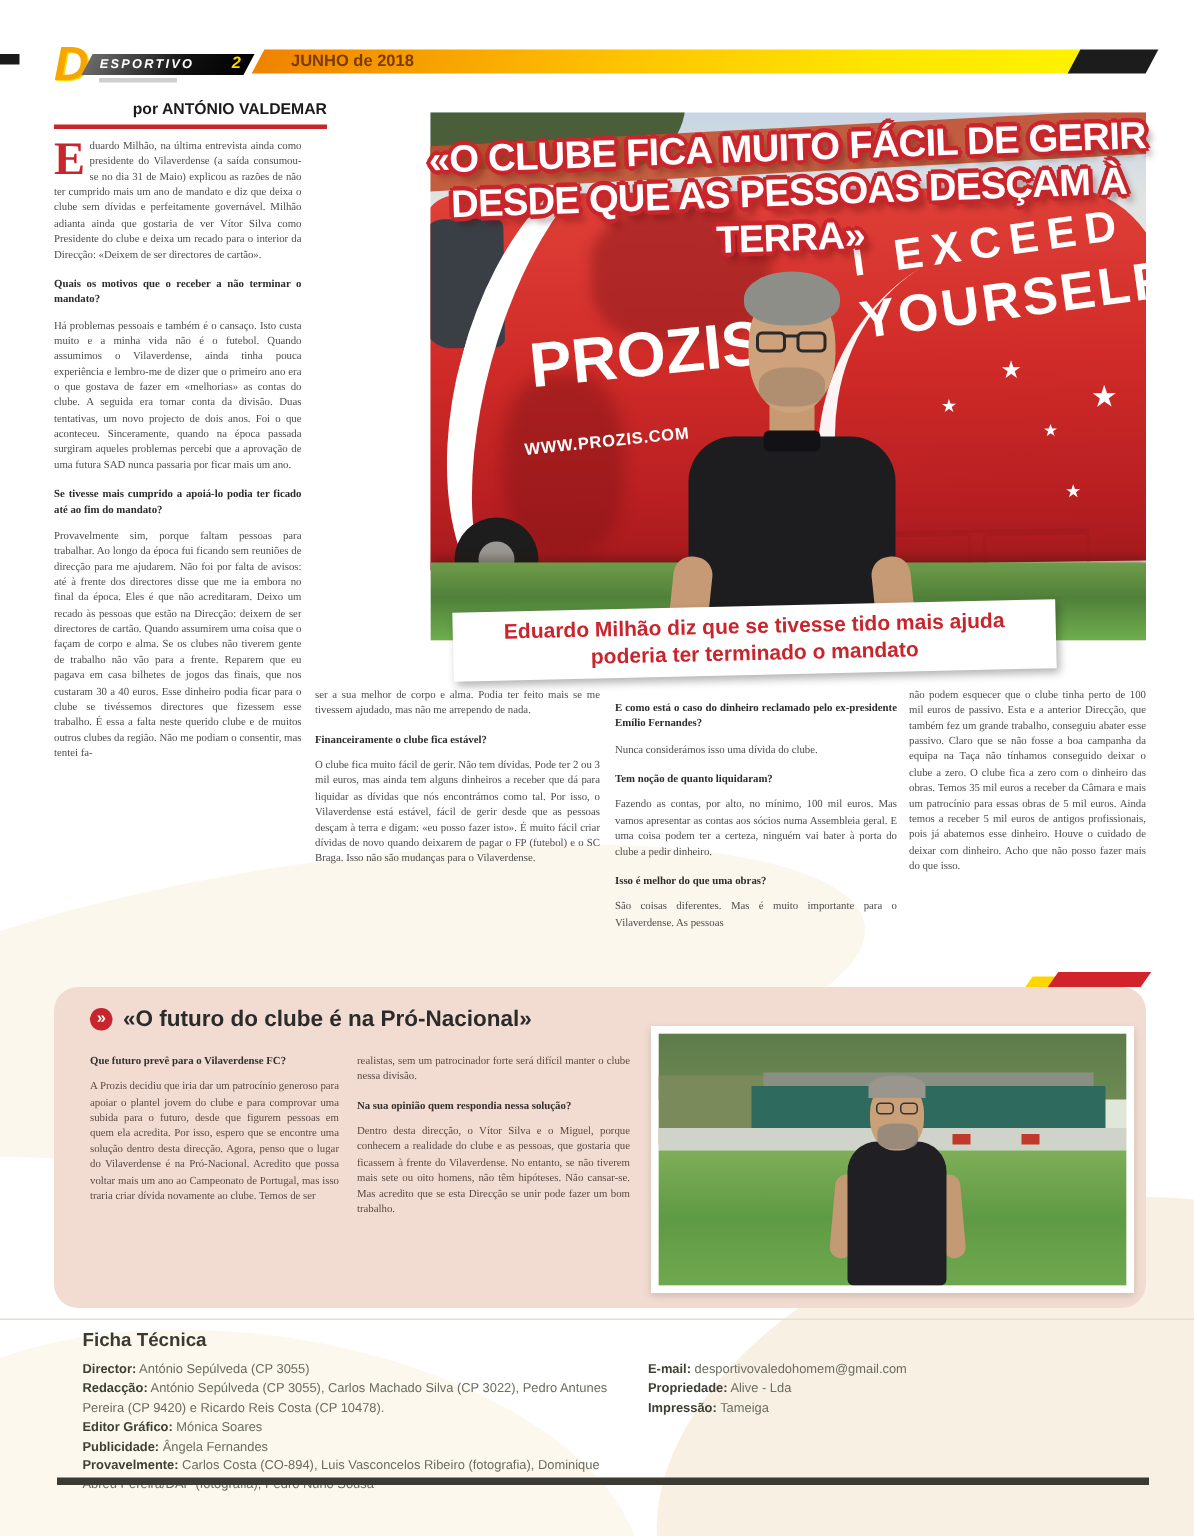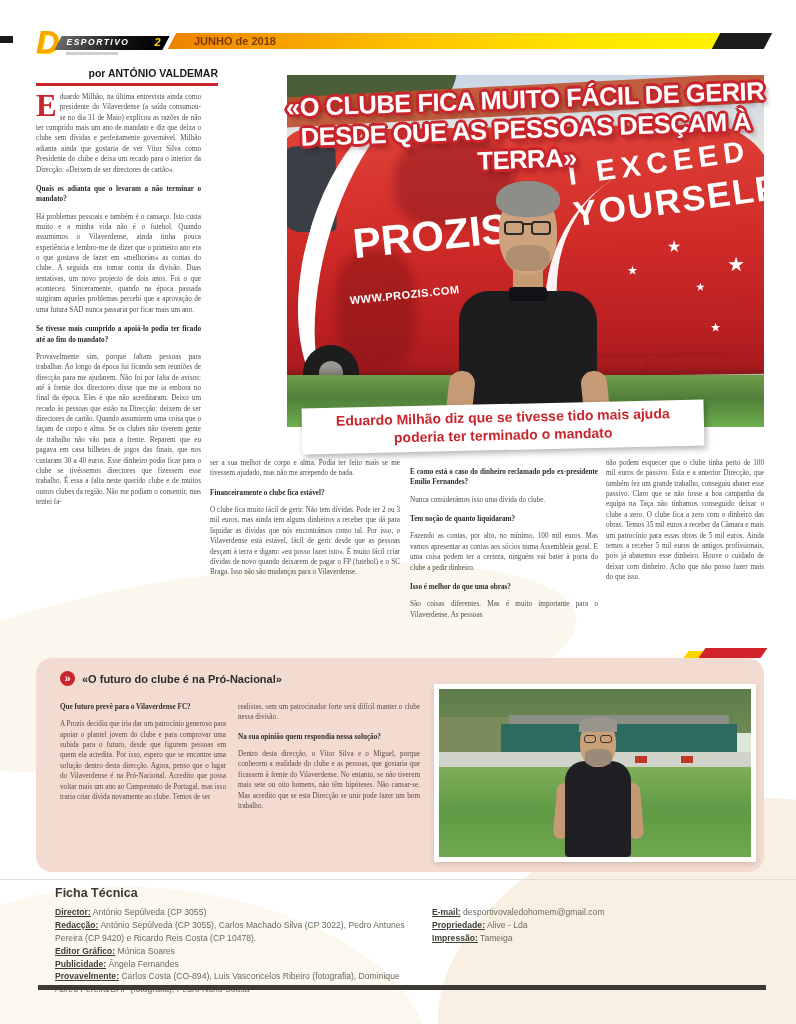--- a/index.html
+++ b/index.html
@@ -131,21 +131,21 @@
   .col4{left:606px;top:458px;width:158px;height:192px;}
   .dropcap{float:left;font-size:31px;line-height:25px;font-weight:bold;color:#c9252c;
        margin:1px 3px 0 0;font-family:"Liberation Serif",serif;}
 
   
   .future{position:absolute;left:36px;top:658px;width:728px;height:214px;background:#f2dcd2;
           border-radius:16px;z-index:1;}
   .future-head{position:absolute;left:24px;top:13px;display:flex;align-items:center;gap:7px;}
   .future-icon{width:15px;height:15px;border-radius:50%;background:#c9252c;color:#fff;
           font-size:11px;font-weight:bold;text-align:center;line-height:14px;}
-  .future-title{font-size:11px;font-weight:bold;color:#2b2b2b;}
+  .future-title{font-size:15px;font-weight:bold;color:#2b2b2b;}
   .fcol{position:absolute;top:44px;height:158px;font-family:"Liberation Serif",serif;font-size:7.2px;
           line-height:1.44;color:#5a4a44;text-align:justify;overflow:hidden;}
   .fcol p{margin:0 0 7px 0;}
   .fcol p.q{font-weight:bold;color:#33302e;margin-top:9px;}
   .fcolA{left:24px;width:166px;}
   .fcolB{left:202px;width:182px;}
   
   .photo2{position:absolute;left:398px;top:26px;width:322px;height:178px;background:#fff;
           padding:5px;box-shadow:0 2px 5px rgba(0,0,0,.15);z-index:3;}
   .p2-inner{position:relative;width:312px;height:168px;overflow:hidden;
@@ -174,21 +174,21 @@
   .m2-glasses i{position:absolute;top:0;width:12px;height:8px;border:1.5px solid #333;border-radius:3px;}
   .m2-glasses i.r{left:16px;} .m2-glasses i.l{left:0;}
 
   
   .ficha-line{position:absolute;left:0;top:879px;width:796px;height:1px;background:#e0e0d6;z-index:3;}
   .ficha{position:absolute;left:55px;top:886px;width:715px;z-index:4;color:#6b6b60;}
   .ficha-title{font-size:12.5px;font-weight:bold;color:#3a3a33;margin-bottom:6px;}
   .ficha-cols{display:flex;gap:22px;}
   .ficha-colL{width:355px;} .ficha-colR{width:338px;}
   .ficha-row{font-size:8.6px;line-height:1.5;}
-  .ficha-row b{color:#3f3f36;text-decoration:underline;}
+  .ficha-row b{color:#3f3f36;}
   .bottom-bar{position:absolute;left:38px;top:985px;width:728px;height:5px;background:#3b3b33;z-index:4;}
 </style>
 </head>
 <body>
 
 <div id="page">
 
   <div class="bg-blob blob3"></div>
   <div class="bg-blob blob1"></div>
   <div class="bg-blob blob2"></div>
@@ -265,21 +265,21 @@
     <div class="l2">DESDE QUE AS PESSOAS DESÇAM À TERRA»</div>
   </div>
 
   <div class="caption">
     <div>Eduardo Milhão diz que se tivesse tido mais ajuda</div>
     <div>poderia ter terminado o mandato</div>
   </div>
 
   <div class="col col1">
     <p><span class="dropcap">E</span><span>duardo Milhão, na última entrevista ainda como presidente do Vilaverdense (a saída consumou-se no dia 31 de Maio) explicou as razões de não ter cumprido mais um ano de mandato e diz que deixa o clube sem dívidas e perfeitamente governável. Milhão adianta ainda que gostaria de ver Vítor Silva como Presidente do clube e deixa um recado para o interior da Direcção: «Deixem de ser directores de cartão».</span></p>
-    <p class="q">Quais os adianta que o levaram a não terminar o mandato?</p>
+    <p class="q">Quais os motivos que o receber a não terminar o mandato?</p>
     <p>Há problemas pessoais e também é o cansaço. Isto custa muito e a minha vida não é o futebol. Quando assumimos o Vilaverdense, ainda tinha pouca experiência e lembro-me de dizer que o primeiro ano era o que gostava de fazer em «melhorias» as contas do clube. A seguida era tomar conta da divisão. Duas tentativas, um novo projecto de dois anos. Foi o que aconteceu. Sinceramente, quando na época passada surgiram aqueles problemas percebi que a aprovação de uma futura SAD nunca passaria por ficar mais um ano.</p>
     <p class="q">Se tivesse mais cumprido a apoiá-lo podia ter ficado até ao fim do mandato?</p>
     <p>Provavelmente sim, porque faltam pessoas para trabalhar. Ao longo da época fui ficando sem reuniões de direcção para me ajudarem. Não foi por falta de avisos: até à frente dos directores disse que me ia embora no final da época. Eles é que não acreditaram. Deixo um recado às pessoas que estão na Direcção: deixem de ser directores de cartão. Quando assumirem uma coisa que o façam de corpo e alma. Se os clubes não tiverem gente de trabalho não vão para a frente. Reparem que eu pagava em casa bilhetes de jogos das finais, que nos custaram 30 a 40 euros. Esse dinheiro podia ficar para o clube se tivéssemos directores que fizessem esse trabalho. É essa a falta neste querido clube e de muitos outros clubes da região. Não me podiam o consentir, mas tentei fa-</p>
   </div>
   <div class="col col2">
     <p>ser a sua melhor de corpo e alma. Podia ter feito mais se me tivessem ajudado, mas não me arrependo de nada.</p>
     <p class="q">Financeiramente o clube fica estável?</p>
     <p>O clube fica muito fácil de gerir. Não tem dívidas. Pode ter 2 ou 3 mil euros, mas ainda tem alguns dinheiros a receber que dá para liquidar as dívidas que nós encontrámos como tal. Por isso, o Vilaverdense está estável, fácil de gerir desde que as pessoas desçam à terra e digam: «eu posso fazer isto». É muito fácil criar dívidas de novo quando deixarem de pagar o FP (futebol) e o SC Braga. Isso não são mudanças para o Vilaverdense.</p>
   </div>
   <div class="col col3">

